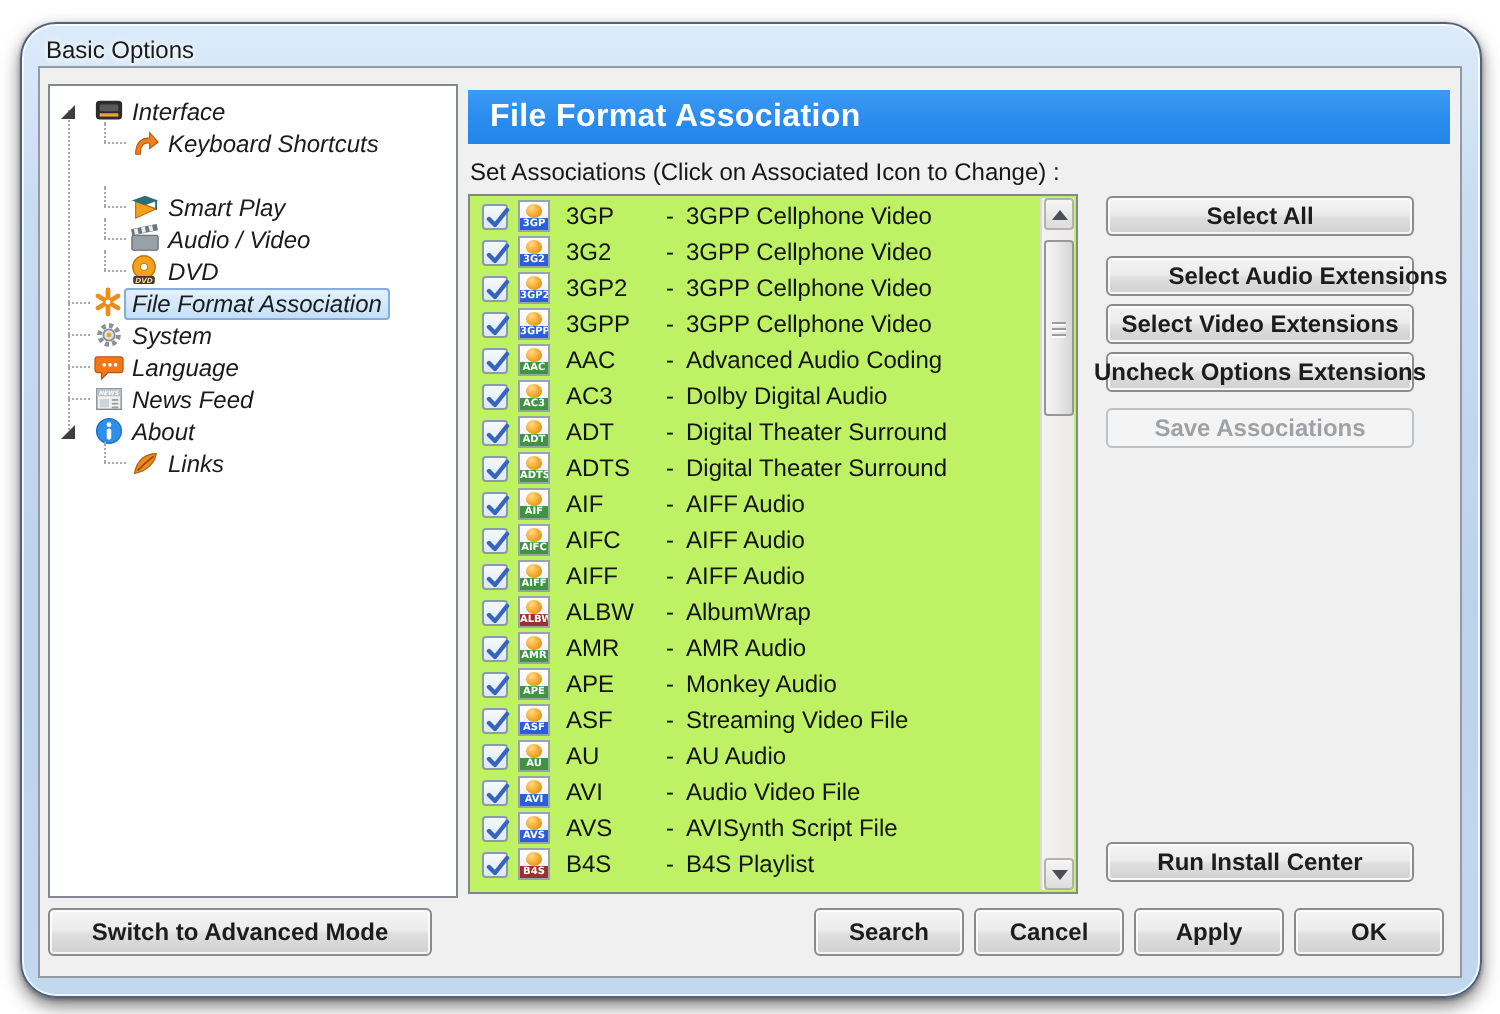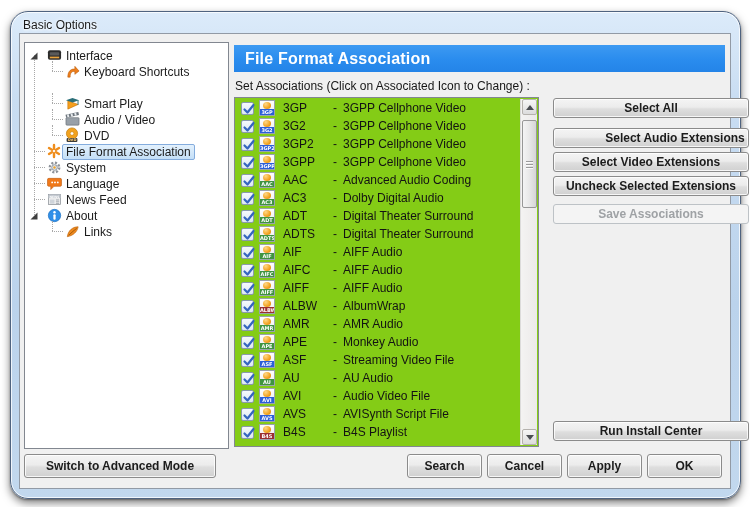--- a/index.html
+++ b/index.html
@@ -15,41 +15,41 @@
                        inset 0 0 0 1px rgba(255,255,255,.75); }
   .titlebar { position:absolute; left:12px; top:4px; height:17px; display:flex; align-items:center;
               font-size:12px; color:#1a1a1a; text-shadow:0 0 4px #fff, 0 1px 2px rgba(255,255,255,.9); }
   .client { position:absolute; left:8px; top:21px; right:9px; bottom:9px;
             background:#f0f0f0; border:1px solid rgba(96,108,124,.65); }
 
   
   .tree-panel { position:absolute; left:4px; top:8px; width:205px; height:407px;
                 background:#ffffff; border:1px solid #828790; overflow:hidden; }
   .tree-row { position:absolute; left:0; width:100%; height:16px; display:flex; align-items:center;
-              font-size:12px; color:#1b1b1b; cursor:default; }
+              font-size:12px; color:#1b1b1b; cursor:default;font-style:italic; }
   .tree-row .twisty { position:absolute; left:4px; top:3px; width:10px; height:10px; }
   .tree-row .ticon { position:absolute; top:0; width:16px; height:16px; display:flex;
                      align-items:center; justify-content:center; }
   .tree-row .tlabel { position:absolute; top:1px; white-space:nowrap; padding:0 3px; line-height:14px;
                       border:1px solid transparent; }
   .tree-row .tlabel.selected { background:linear-gradient(180deg,#e3f1fd,#c4dff7);
                                border:1px solid #84acdd; border-radius:2px; }
   .vline { position:absolute; width:0; border-left:1px dotted #a8a8a8; }
   .hstub { position:absolute; height:0; border-top:1px dotted #a8a8a8; }
 
   
   .header-bar { position:absolute; left:214px; top:11px; width:491px; height:27px;
                 background:linear-gradient(180deg,#3d9af2 0%,#2a8cee 55%,#2484e8 100%);
                 display:flex; align-items:center; }
   .header-bar .htext { color:#ffffff; font-size:16px; font-weight:bold; padding-left:11px;
                        letter-spacing:.2px; }
   .instruction { position:absolute; left:215px; top:45px; font-size:12px; color:#161616; }
 
   .listbox { position:absolute; left:214px; top:63px; width:305px; height:350px;
-             background:#84cc16; border:1px solid #828790;padding-left:40px; }
+             background:#bef264; border:1px solid #828790;padding-left:40px; }
   .list-inner { position:absolute; left:1px; top:1px; right:18px; bottom:1px; overflow:hidden; }
   .assoc-row { height:18px; display:flex; align-items:center; padding-left:5px;
                font-size:12px; color:#131313; white-space:nowrap; }
   .cbox { width:13px; height:13px; flex:0 0 13px; border:1px solid #8a9aad; border-radius:2px;
           background:linear-gradient(180deg,#f5f9fc,#dde8f1); position:relative; margin-right:5px; }
   .cbox svg { position:absolute; left:0px; top:-1px; }
   .ficon { width:16px; height:16px; flex:0 0 16px; border:1px solid #9aa3ac;
            background:linear-gradient(180deg,#fdfdfd,#ededed); position:relative; margin-right:8px; }
   .ficon .ball { position:absolute; top:1px; left:50%; margin-left:-4px; width:8px; height:7px;
                  border-radius:50%;
@@ -78,21 +78,21 @@
   .grip { width:7px; height:1px; background:#9b9b9b; margin:1px 0;
           box-shadow:0 1px 0 rgba(255,255,255,.8); }
 
   
   .btn { position:absolute; display:flex; align-items:center; justify-content:center;
          font-size:12px; font-weight:600; color:#1c1c1c;
          background:linear-gradient(180deg,#f4f4f4 0%,#ececec 45%,#dedede 55%,#d0d0d0 100%);
          border:1px solid #8b8b8b; border-radius:3px;
          box-shadow:inset 0 0 0 1px rgba(255,255,255,.8); cursor:default; white-space:nowrap; }
   .btn.disabled { color:#9fa2a5; background:#f4f4f4; border-color:#bdc2c6; box-shadow:none; }
-  .side-btn { left:533px; width:196px; height:20px; }
+  .side-btn { left:533px; width:154px; height:20px; }
   #btn-select-all        { top:64px; }
   #btn-select-audio      { top:94px;padding-left:48px; }
   #btn-select-video      { top:118px; }
   #btn-uncheck-selected  { top:142px; }
   #btn-save-assoc        { top:170px; }
   #btn-run-install       { top:387px; }
   .foot-btn { top:420px; height:24px; }
   #btn-switch { left:4px;  width:192px; }
   #btn-help   { left:201px; width:92px; }
   #btn-search { left:387px; width:75px; }
@@ -540,21 +540,21 @@
           </div>
           <div class="sb-btn sb-down">
             <div class="tri-down"></div>
           </div>
         </div>
       </div>
 
       <div class="btn side-btn" id="btn-select-all">Select All</div>
       <div class="btn side-btn" id="btn-select-audio">Select Audio Extensions</div>
       <div class="btn side-btn" id="btn-select-video">Select Video Extensions</div>
-      <div class="btn side-btn" id="btn-uncheck-selected">Uncheck Selected Extensions</div>
+      <div class="btn side-btn" id="btn-uncheck-selected">Uncheck Options Extensions</div>
       <div class="btn side-btn disabled" id="btn-save-assoc">Save Associations</div>
       <div class="btn side-btn" id="btn-run-install">Run Install Center</div>
 
       <div class="btn foot-btn" id="btn-switch">Switch to Advanced Mode</div>
       <div class="btn foot-btn" id="btn-search">Search</div>
       <div class="btn foot-btn" id="btn-cancel">Cancel</div>
       <div class="btn foot-btn" id="btn-ok">OK</div>
       <div class="btn foot-btn" id="btn-apply">Apply</div>
     </div>
   </div>

